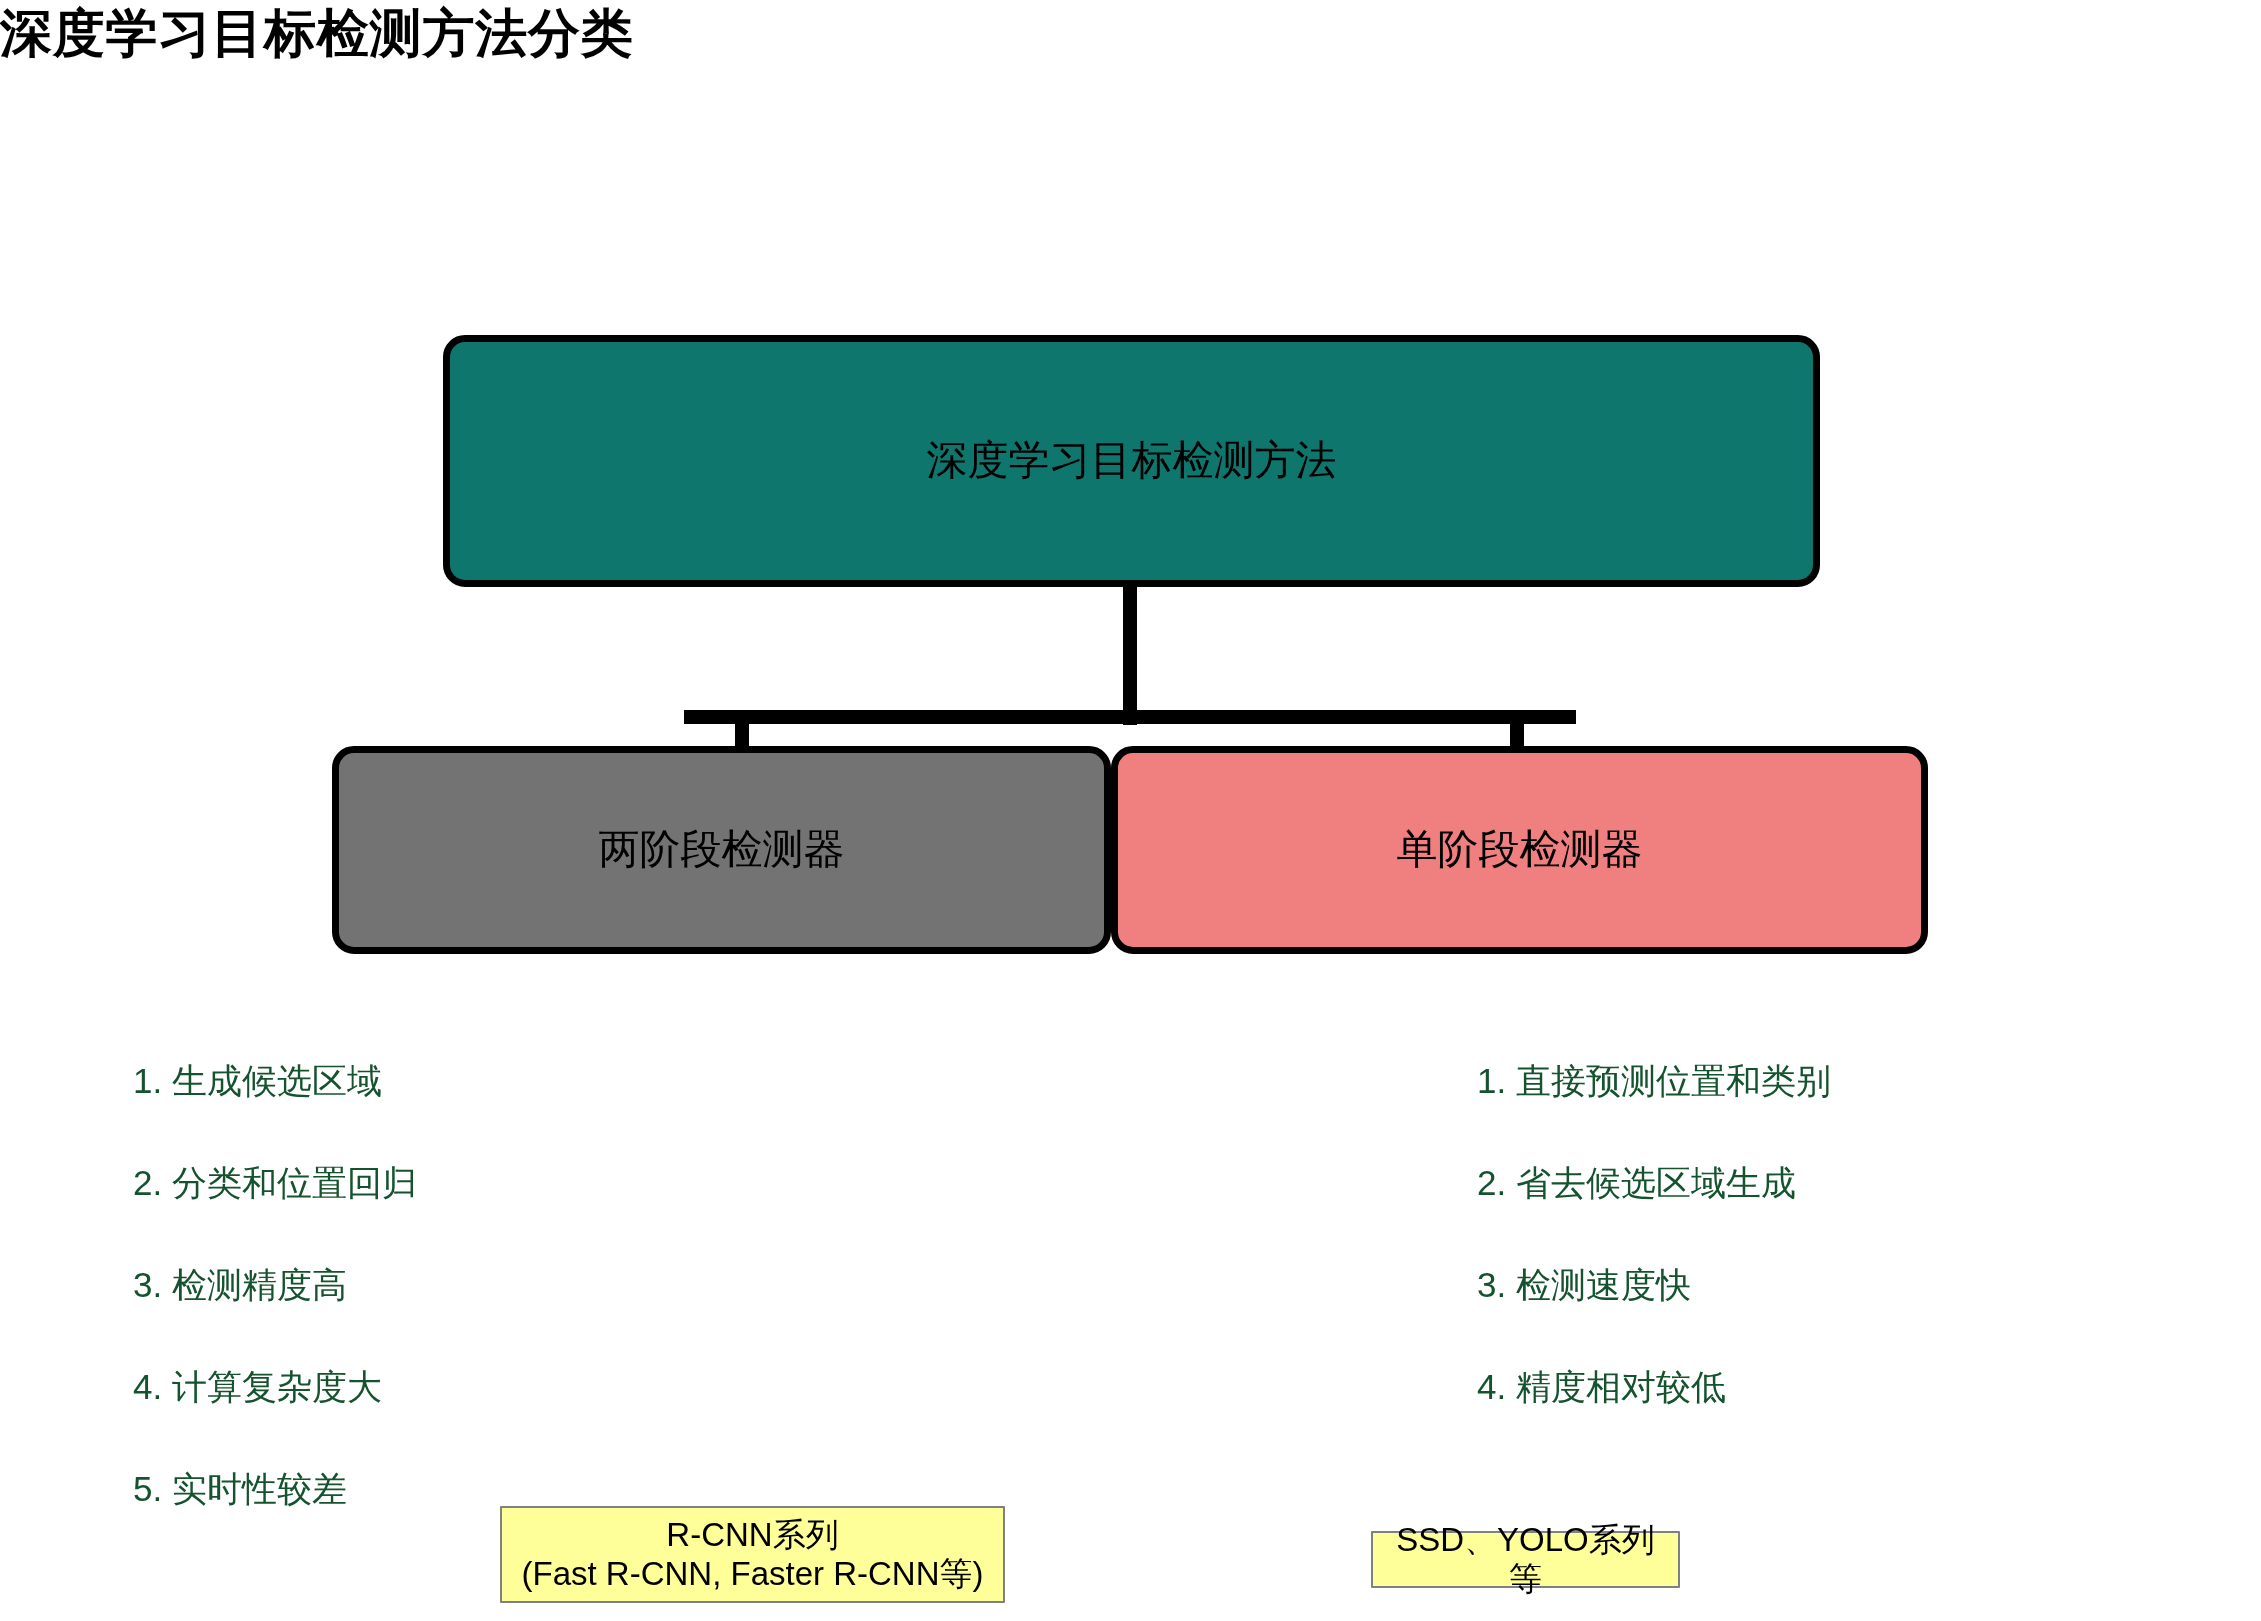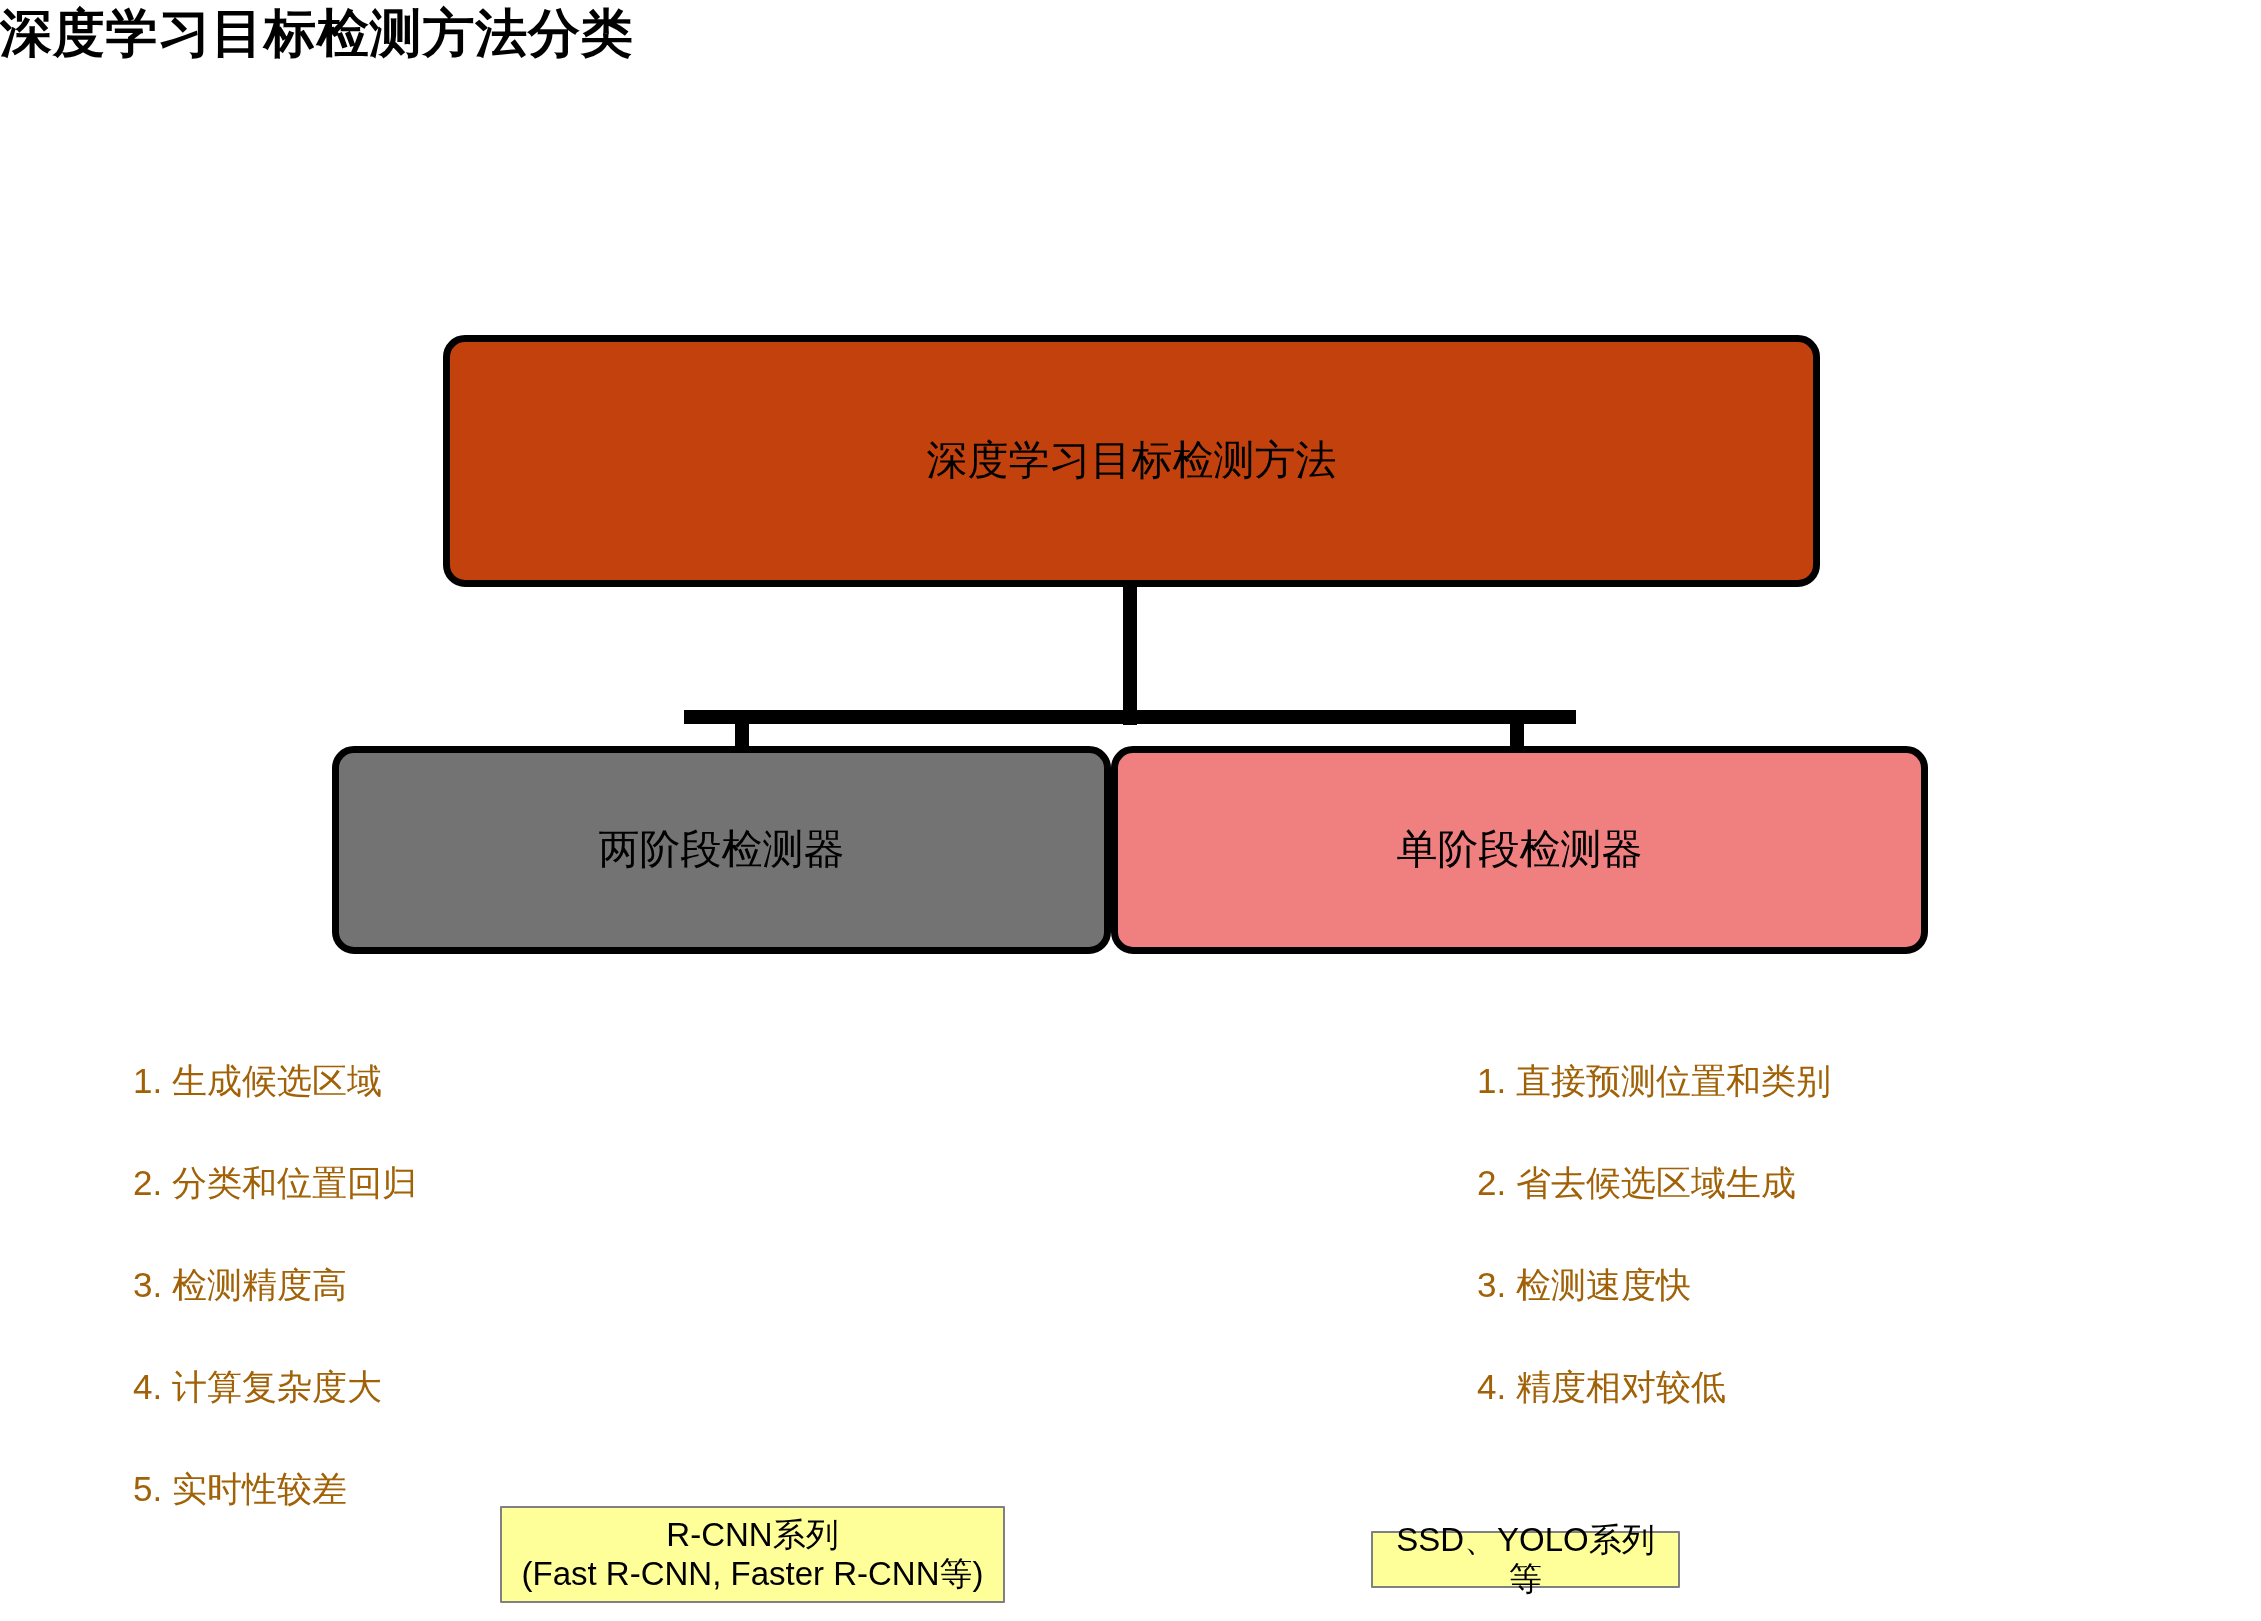--- a/index.html
+++ b/index.html
@@ -48,21 +48,21 @@
     color: #000000;
     line-height: 1.2;
     white-space: nowrap;
   }
 
   #root-node {
     left: 443px;
     top: 335px;
     width: 1377px;
     height: 252px;
-    background: #c2410c;
+    background: #0f766e;
   }
 
   #two-stage-node {
     left: 332px;
     top: 746px;
     width: 779px;
     height: 208px;
     background: #737373;
   }
 
@@ -110,21 +110,21 @@
     list-style: none;
     margin: 0;
     padding: 0;
   }
   #two-stage-features { left: 133px;  top: 1063px; }
   #one-stage-features { left: 1477px; top: 1063px; }
 
   .feature-item {
     font-size: 35px;
     line-height: 1.0;
-    color: #a16207;
+    color: #14532d;
     white-space: nowrap;
     margin-bottom: 67px;
   }
 
   
   .badge {
     position: absolute;
     box-sizing: border-box;
     background: #FFFF99;
     border: 2.4px solid #808080;

